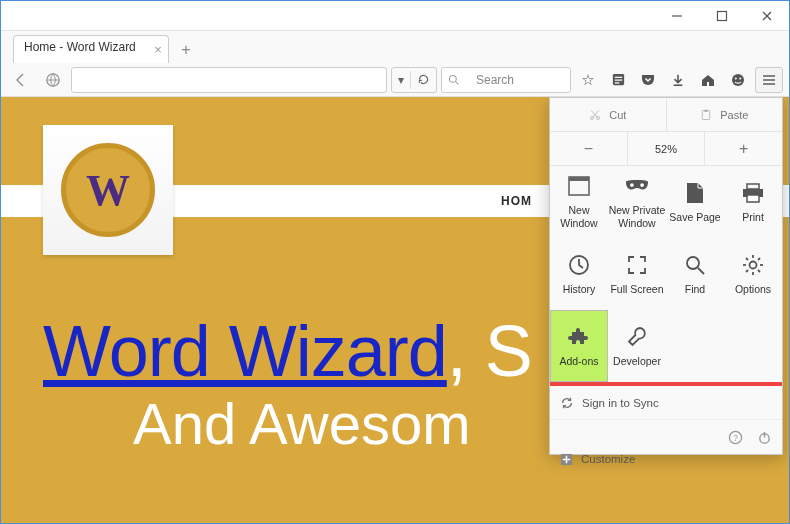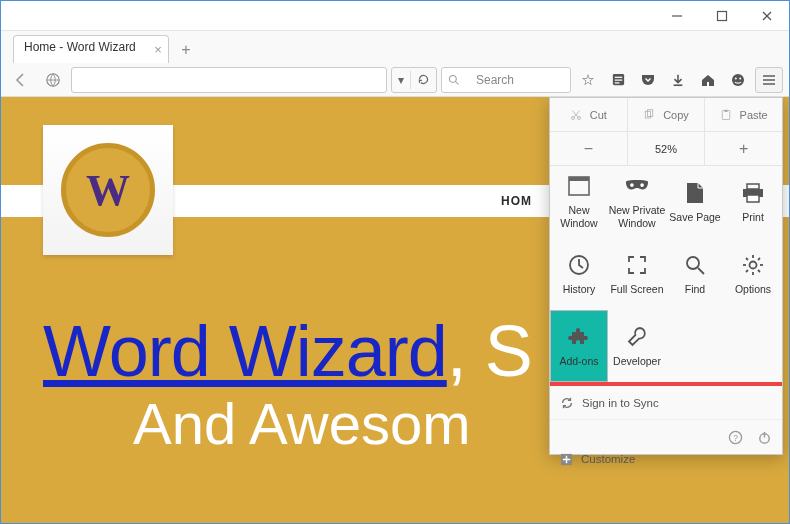--- a/index.html
+++ b/index.html
@@ -34,21 +34,21 @@
 .hero-line1 .white { color: #fff; }
 .hero-line2 { font-size: 58px; color: #fff; font-weight: 300; margin-top: 8px; padding-left: 90px; }
 
 .menu-panel { position: absolute; top: 0; right: 6px; width: 234px; background: #f9f9f9; border: 1px solid #c8c8c8; box-shadow: 0 4px 16px rgba(0,0,0,.25); z-index: 50; font-size: 11px; color: #333; }
 .menu-cutrow, .menu-zoomrow { display: flex; height: 34px; }
 .menu-cutrow > div, .menu-zoomrow > div { flex: 1; display: flex; align-items: center; justify-content: center; gap: 8px; border-right: 1px solid #e5e5e5; color: #777; }
 .menu-cutrow > div:last-child, .menu-zoomrow > div:last-child { border-right: none; }
 .menu-cutrow, .menu-zoomrow { border-bottom: 1px solid #e5e5e5; }
 .menu-grid { display: grid; grid-template-columns: repeat(4, 1fr); }
 .menu-cell { height: 72px; display: flex; flex-direction: column; align-items: center; justify-content: center; gap: 6px; color: #333; }
-.menu-cell.highlight { background: #14b8a6; border: 1px solid #bbb; }
+.menu-cell.highlight { background: #bef264; border: 1px solid #bbb; }
 .menu-cell .mi-label { font-size: 10.5px; text-align: center; line-height: 1.2; }
 .menu-cell svg, .menu-cell .mi-icon { color: #555; }
 .menu-footer { border-top: 4px solid #ef4444; }
 .menu-footrow { height: 34px; display: flex; align-items: center; padding: 0 10px; gap: 8px; color: #555; font-size: 11.5px; border-bottom: 1px solid #eee; }
 .menu-footrow:last-child { border-bottom: none; justify-content: space-between; }
 .menu-footright { display: flex; gap: 14px; color: #888; }
 
 .mi-icon { width: 24px; height: 24px; display: flex; align-items: center; justify-content: center; font-size: 18px; }
 
 svg { display: block; }
@@ -174,27 +174,20 @@
 
   <div class="menu-panel">
     <div class="menu-cutrow">
       <div>
           <svg width="12" height="12" viewBox="0 0 16 16">
             <circle cx="4" cy="12" r="2" fill="none" stroke="#aaa"></circle>
             <circle cx="12" cy="12" r="2" fill="none" stroke="#aaa"></circle>
             <path d="M5 11L13 2M11 11L3 2" stroke="#aaa"></path>
           </svg>
           <span>Cut</span>
-        </div>
-      <div>
-          <svg width="12" height="12" viewBox="0 0 16 16">
-            <rect x="3" y="3" width="7" height="9" fill="none" stroke="#aaa"></rect>
-            <rect x="6" y="1" width="7" height="9" fill="none" stroke="#aaa"></rect>
-          </svg>
-          <span>Copy</span>
         </div>
       <div>
           <svg width="12" height="12" viewBox="0 0 16 16">
             <rect x="3" y="2" width="10" height="12" rx="1" fill="none" stroke="#aaa"></rect>
             <rect x="6" y="1" width="4" height="3" fill="#aaa"></rect>
           </svg>
           <span>Paste</span>
         </div>
     </div>
     <div class="menu-zoomrow">

